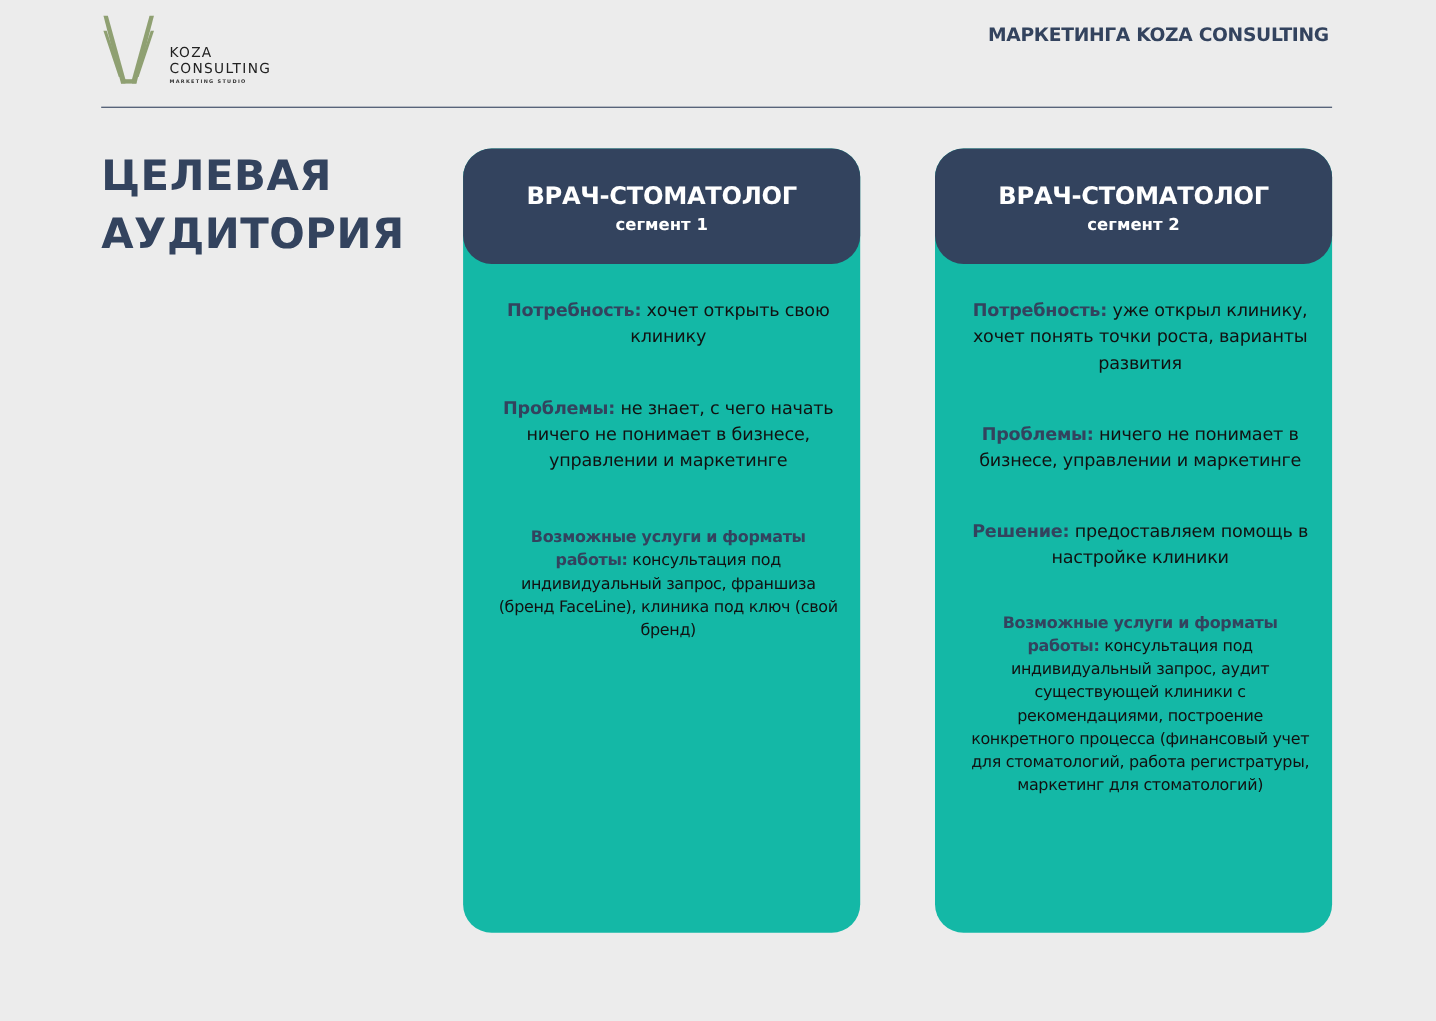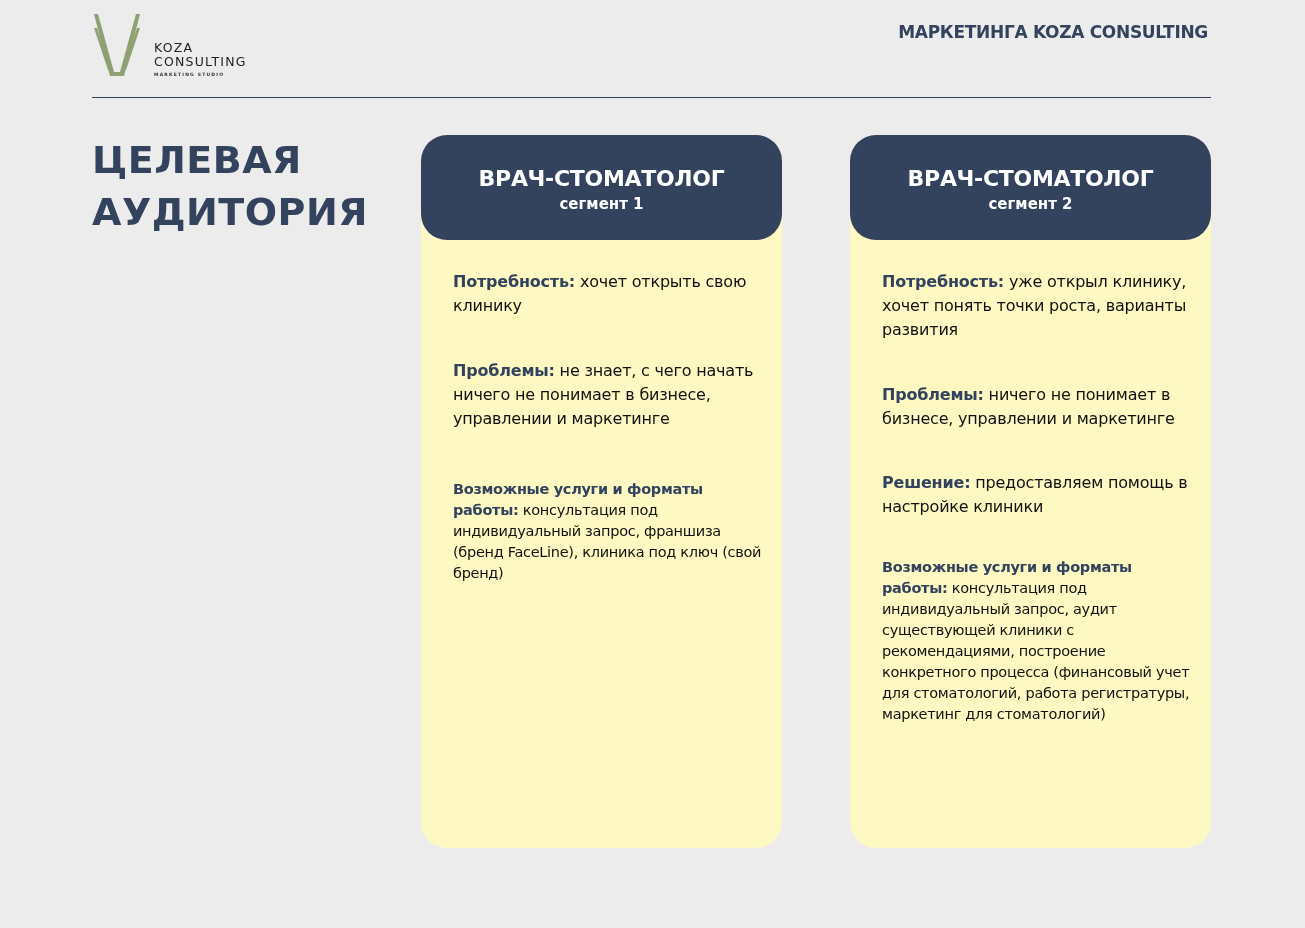--- a/index.html
+++ b/index.html
@@ -38,38 +38,38 @@
     }
     .page-title {
       position: absolute; left: 92px; top: 134px;
       color: #33435e; font-weight: bold;
       font-size: 38px; line-height: 52px; letter-spacing: 0.5px;
       margin: 0;
       font-family: "DejaVu Sans", sans-serif;
     }
     .card {
       position: absolute; top: 135px; width: 361px; height: 713px;
-      background: #fef9c3; border-radius: 26px;
+      background: #14b8a6; border-radius: 26px;
     }
     .card.c1 { left: 421px; }
     .card.c2 { left: 850px; }
     .card-head {
       height: 105px; background: #33435e; border-radius: 26px;
       color: #fff; text-align: center;
       box-sizing: border-box; padding-top: 29px;
     }
     .card-title { font-size: 22px; font-weight: bold; line-height: 30px; letter-spacing: -0.3px; }
     .card-sub { font-size: 15px; font-weight: bold; line-height: 20px; }
     .card-body {
       padding: 30px 20px 0 32px;
       color: #111;
       font-size: 16px; line-height: 24px;
       letter-spacing: -0.2px;
     }
-    .block { margin: 0; }
+    .block { margin: 0; text-align: center; }
     .lbl { color: #33435e; font-weight: bold; }
     .small { font-size: 14.5px; line-height: 21px; letter-spacing: -0.3px; }
     .c1 .b1 { margin-bottom: 41px; }
     .c1 .b2 { margin-bottom: 48px; }
     .c1 .b3 { margin-bottom: 38px; }
     .c2 .b1 { margin-bottom: 41px; }
     .c2 .b2 { margin-bottom: 40px; }
     .c2 .b3 { margin-bottom: 38px; }
   </style>
 </head>

